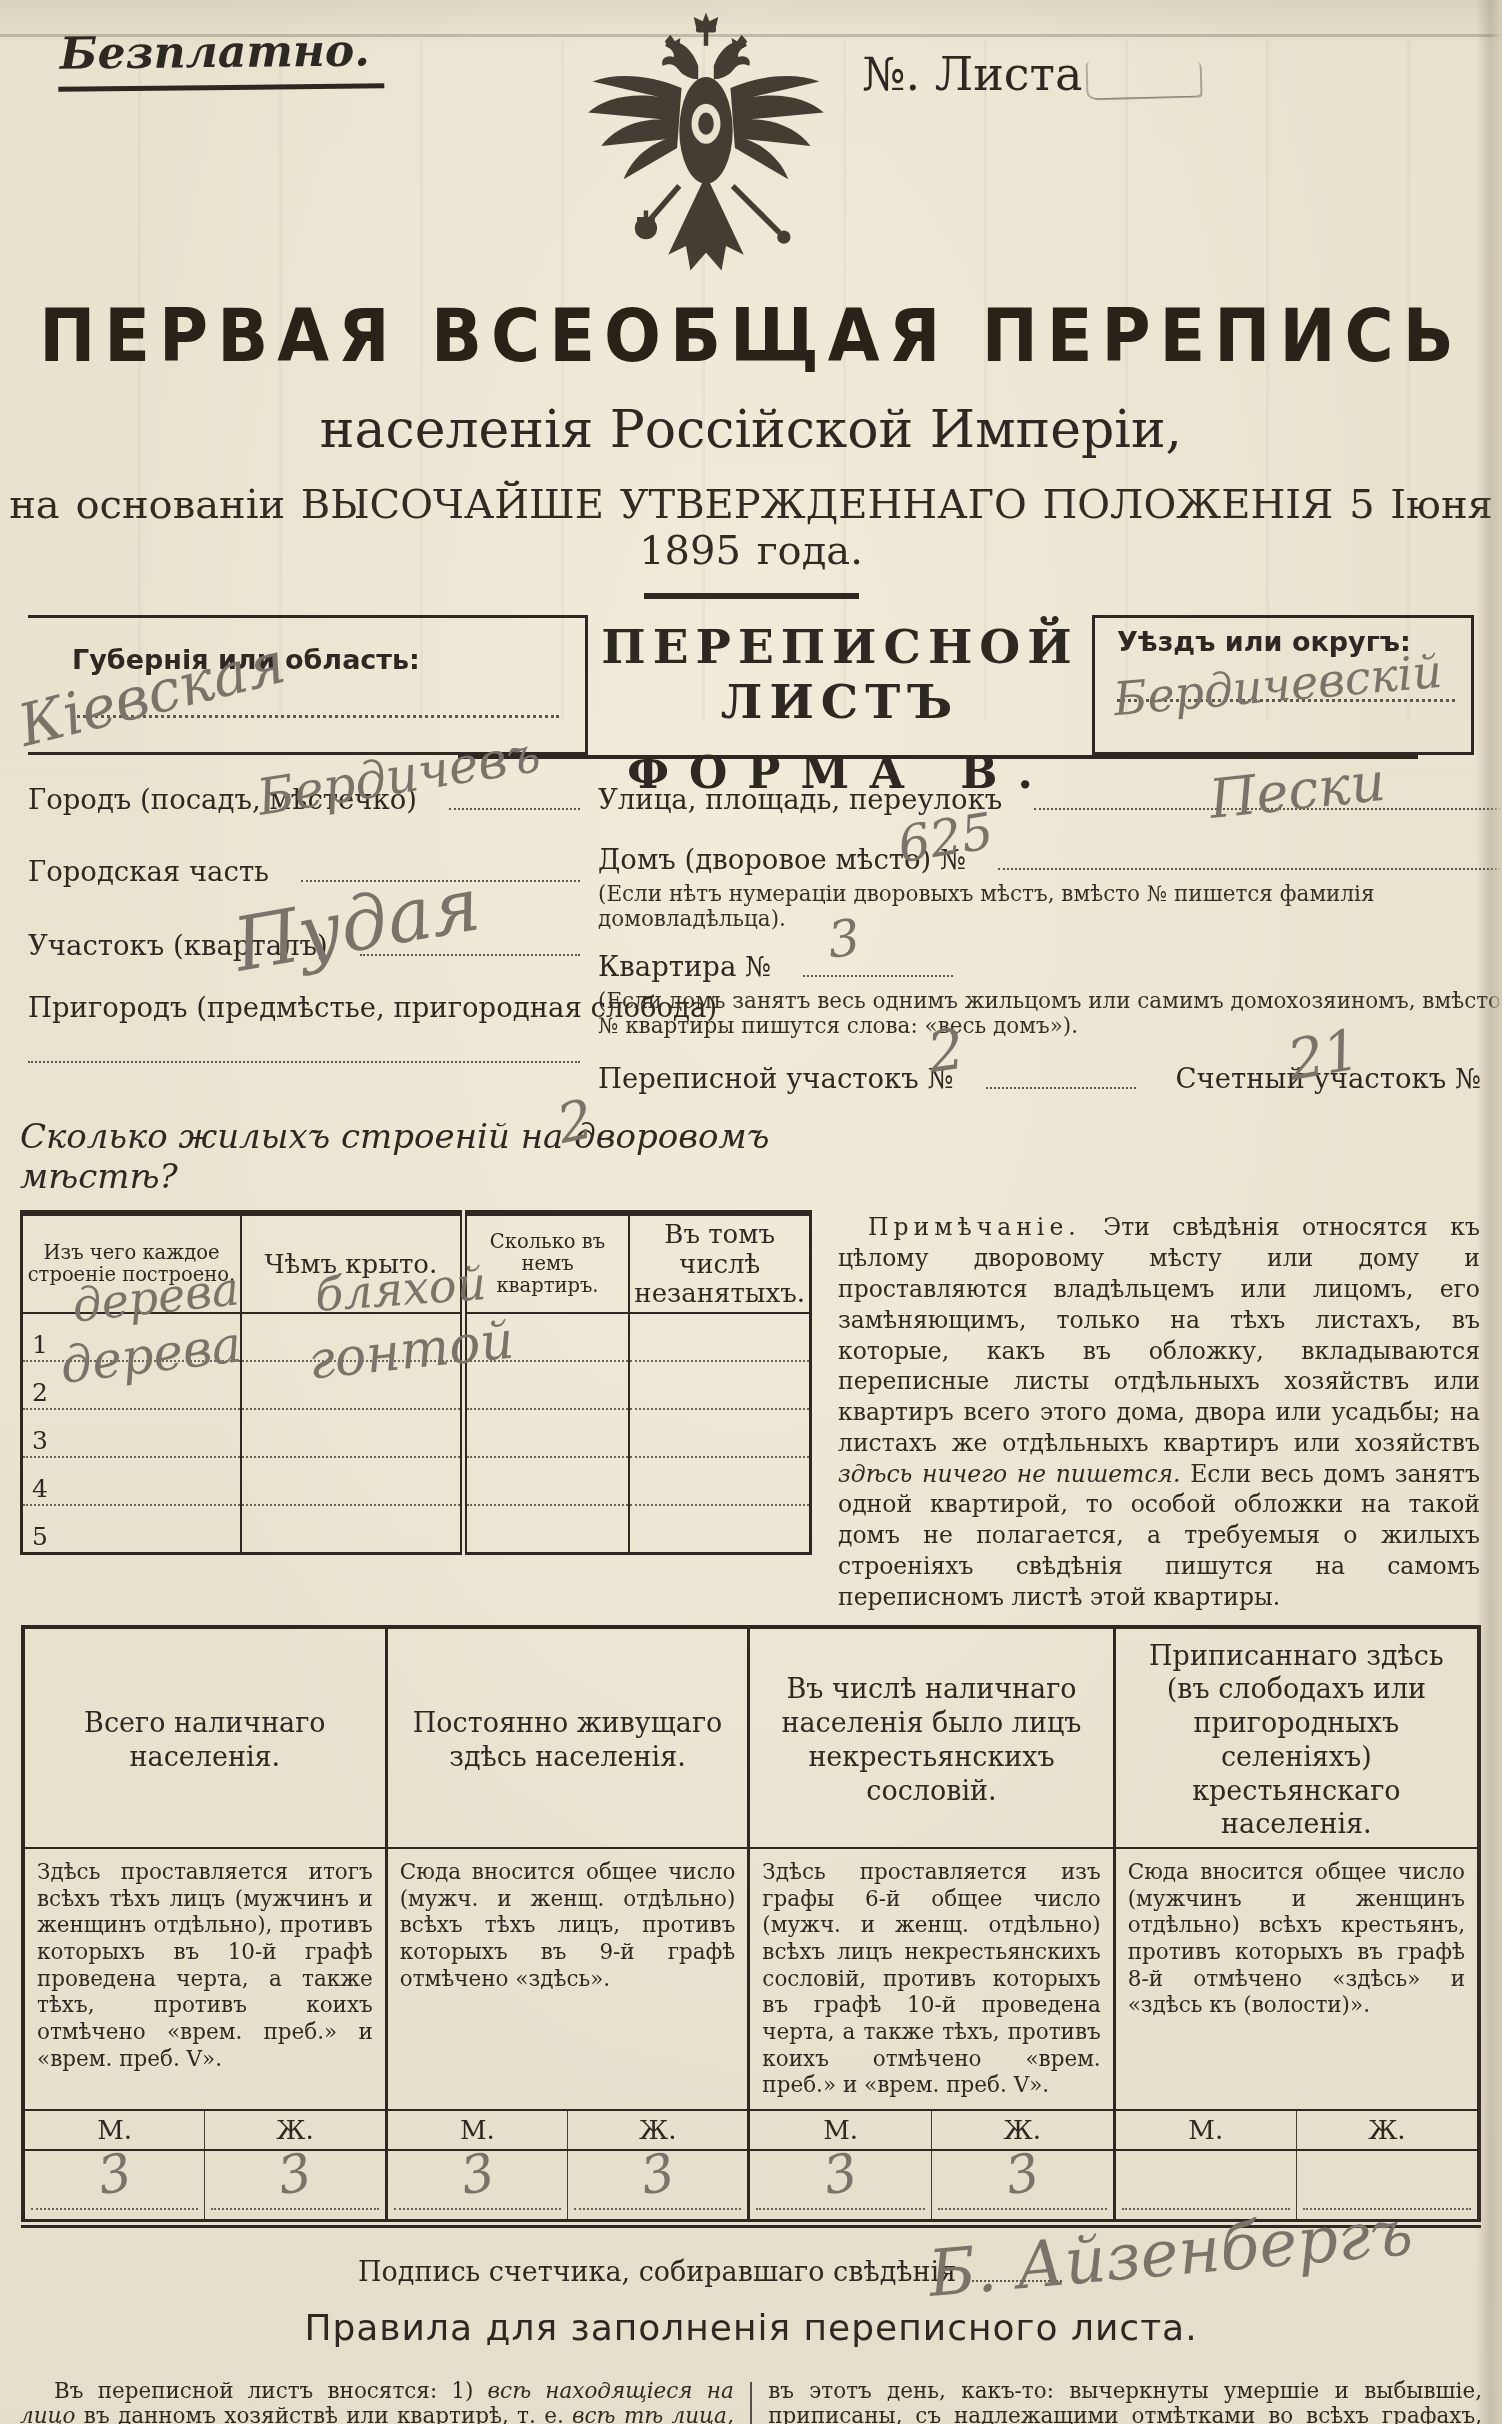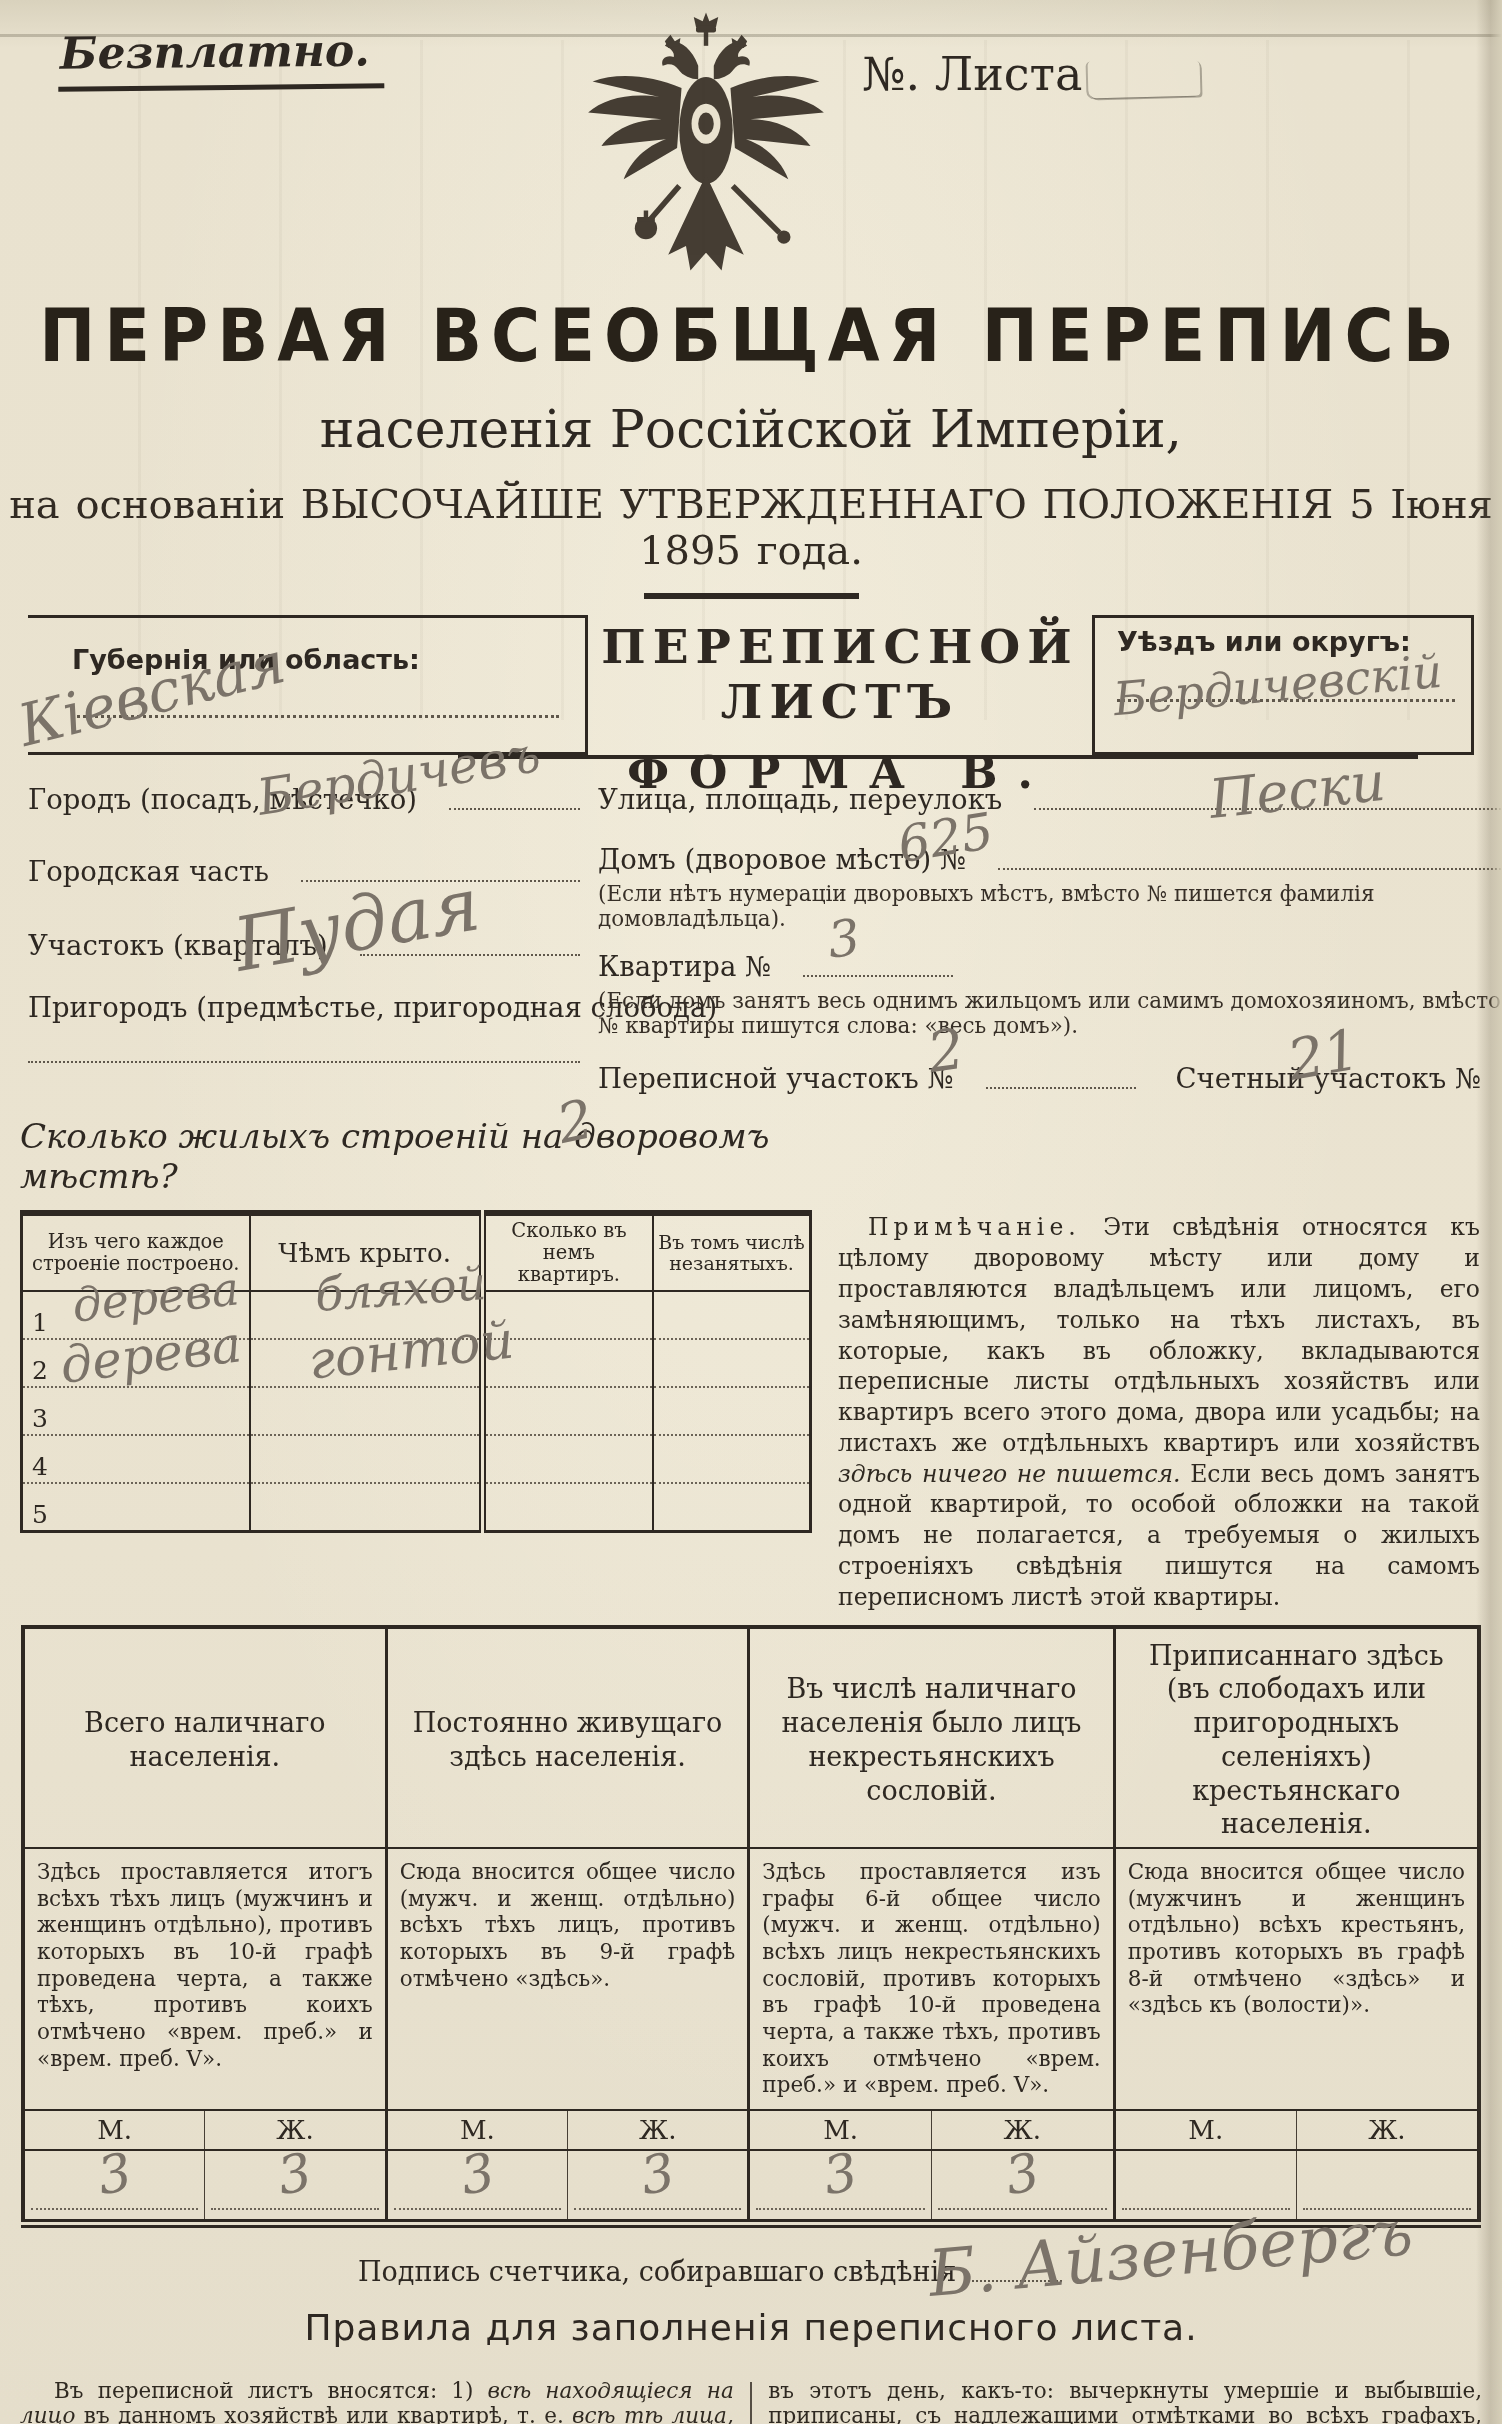--- a/index.html
+++ b/index.html
@@ -71,21 +71,21 @@
   .hw-bq{position:absolute;left:538px;top:-26px;font-size:54px;transform:rotate(-12deg);}
   
   .mid{display:flex;margin:12px 22px 0 20px;gap:26px;}
   .btable-wrap{position:relative;width:792px;flex:0 0 auto;}
   table{border-collapse:collapse;}
   .btable{width:792px;border:3.5px solid #2e2822;border-top:6px solid #2e2822;}
   .btable th{font-weight:normal;text-align:center;vertical-align:middle;border-bottom:2.5px solid #2e2822;padding:4px 4px;height:48px;}
   .btable .b1{width:232px;font-size:19.5px;line-height:1.12;}
   .btable .b2{width:238px;font-size:26px;border-left:2px solid #2e2822;}
   .btable .b3{width:166px;font-size:19.5px;line-height:1.12;border-left:7px double #2e2822;}
-  .btable .b4{width:150px;font-size:19px;line-height:1.12;border-left:2px solid #2e2822;}
+  .btable .b4{width:150px;font-size:26px;line-height:1.12;border-left:2px solid #2e2822;}
   .btable td{height:44px;border-bottom:2.2px dotted #6b6357;vertical-align:bottom;}
   .btable tr:last-child td{border-bottom:none;}
   .rn{font-size:25px;padding-left:8px;}
   .hw-b{position:absolute;font-size:46px;white-space:nowrap;z-index:2;}
   .hwb1{left:52px;top:60px;transform:rotate(-6deg);}
   .hwb2{left:295px;top:52px;transform:rotate(-4deg);}
   .hwb3{left:40px;top:116px;transform:rotate(-7deg);font-size:50px;}
   .hwb4{left:288px;top:110px;transform:rotate(-6deg);font-size:52px;}
   .note{flex:1;font-size:23.5px;line-height:1.31;text-align:justify;padding-top:2px;color:#2f2921;}
   .note .spaced{letter-spacing:5px;}

